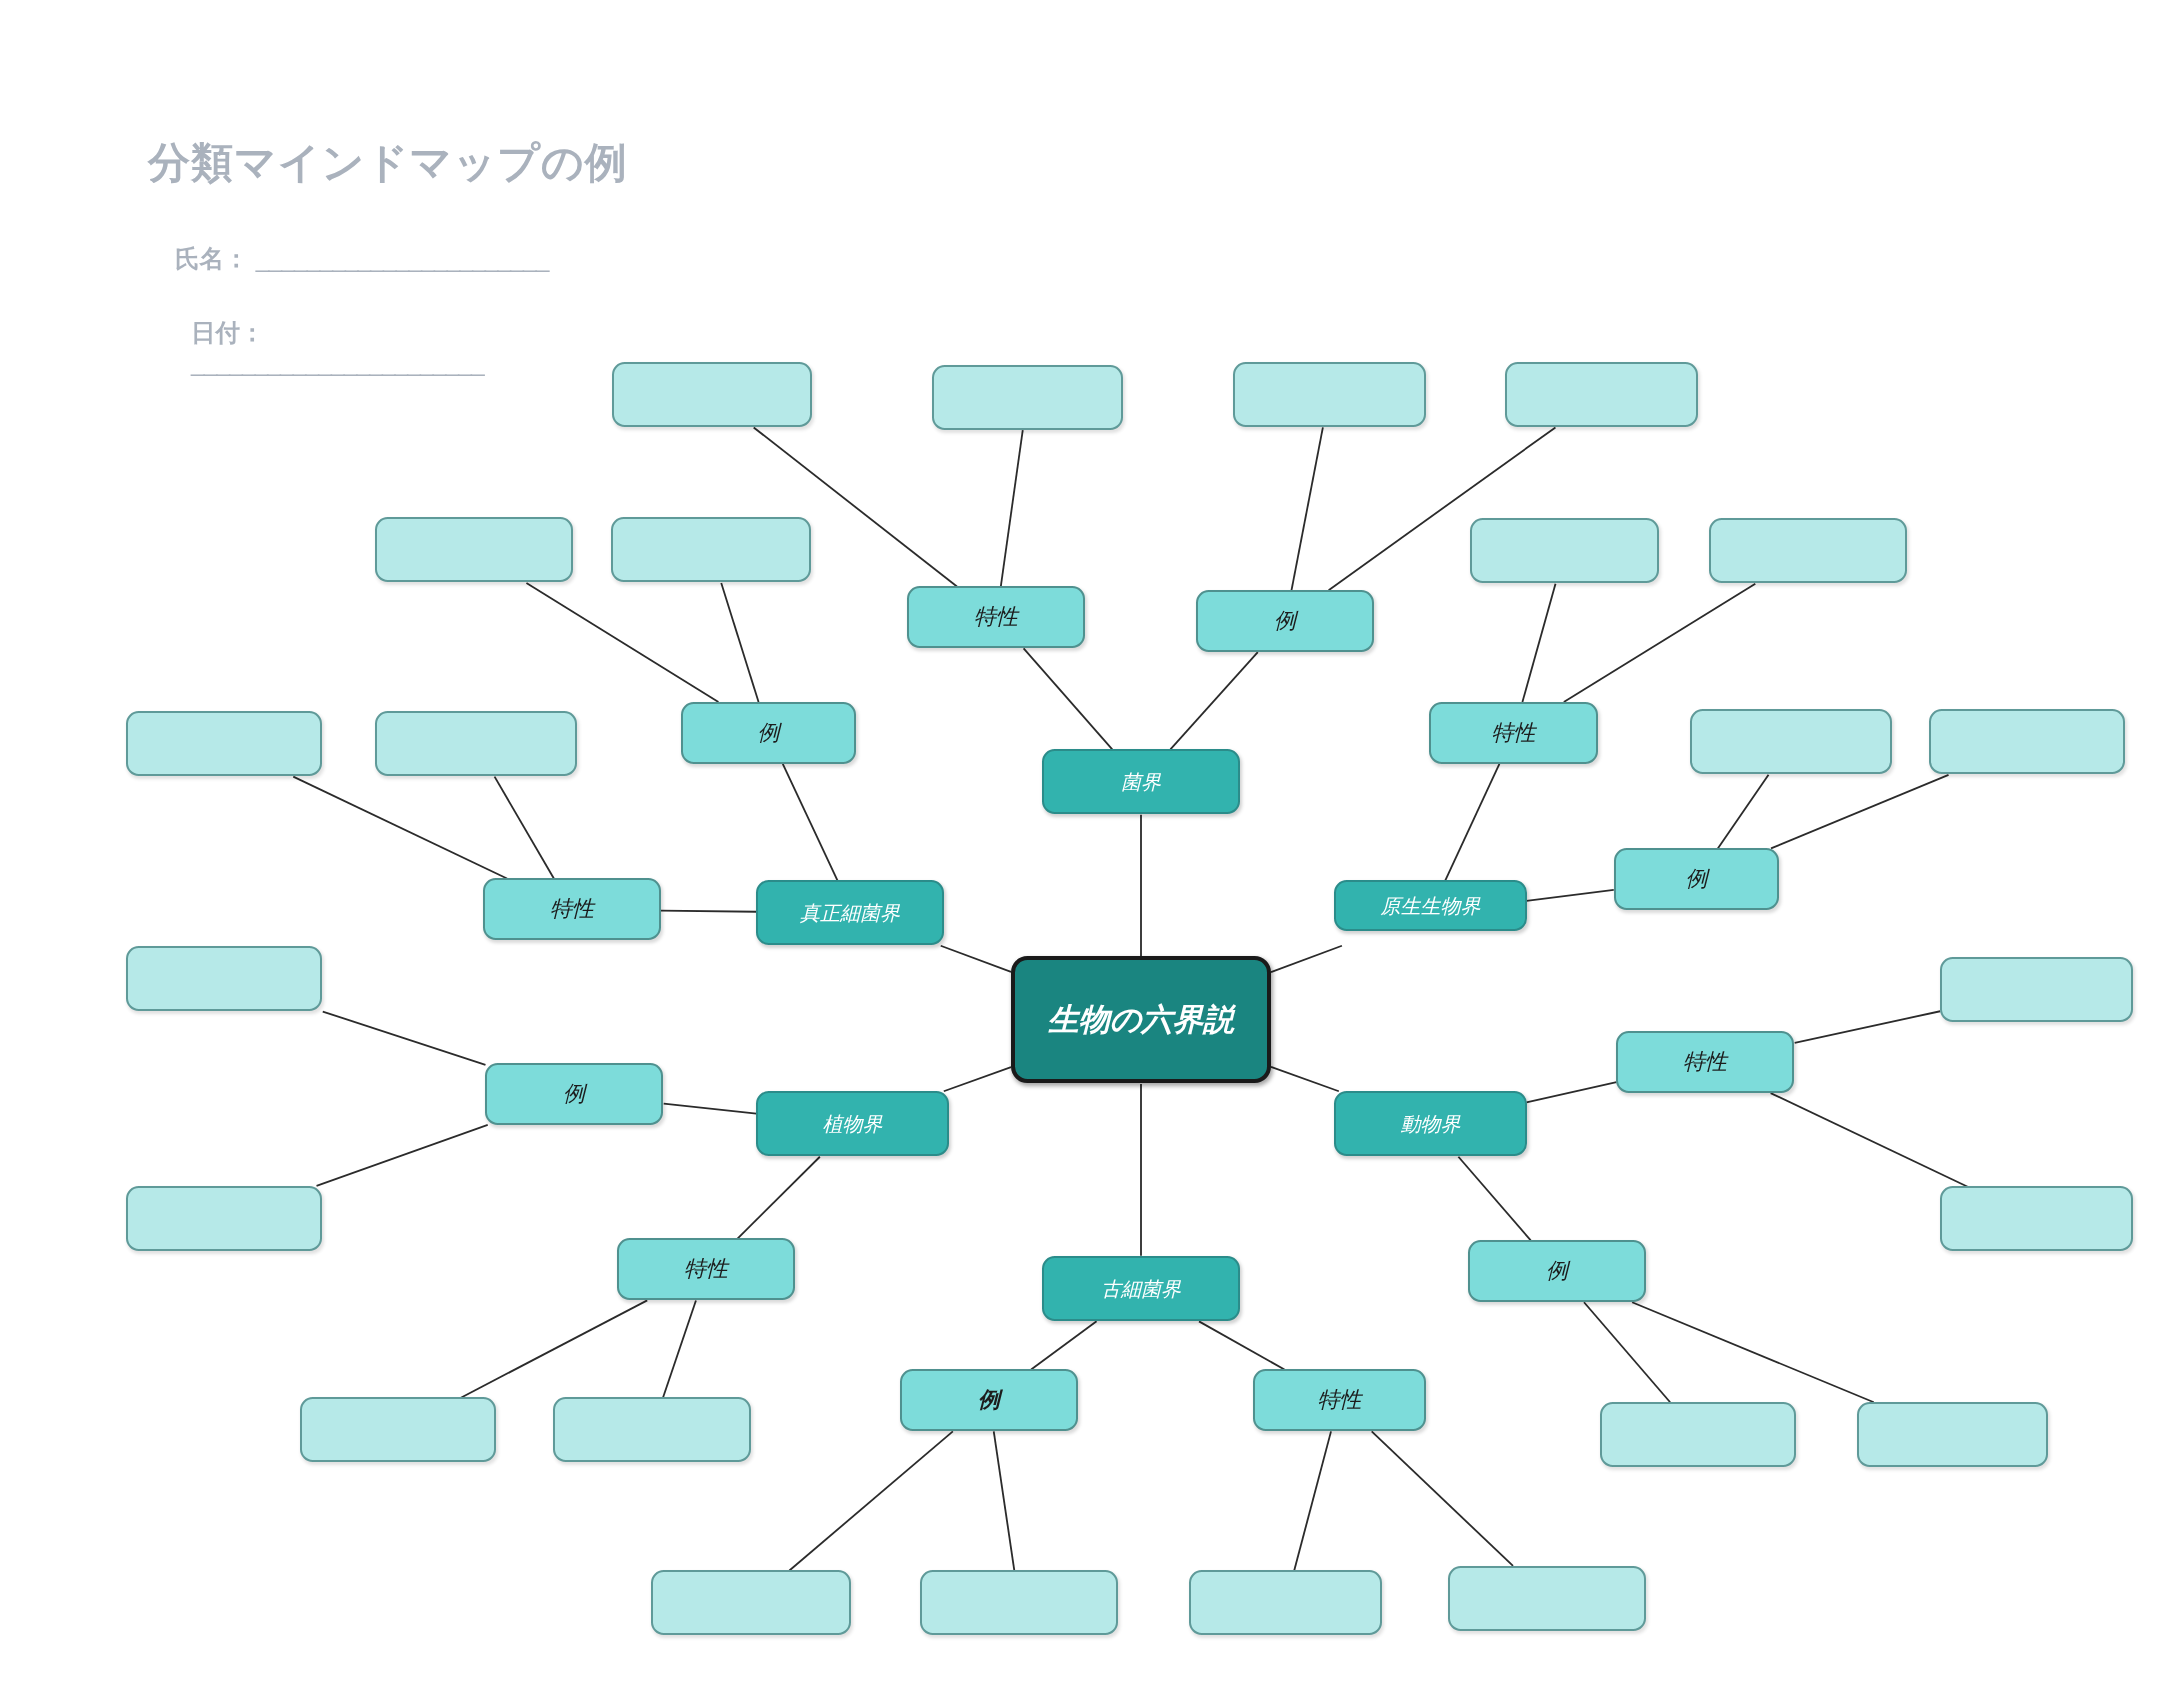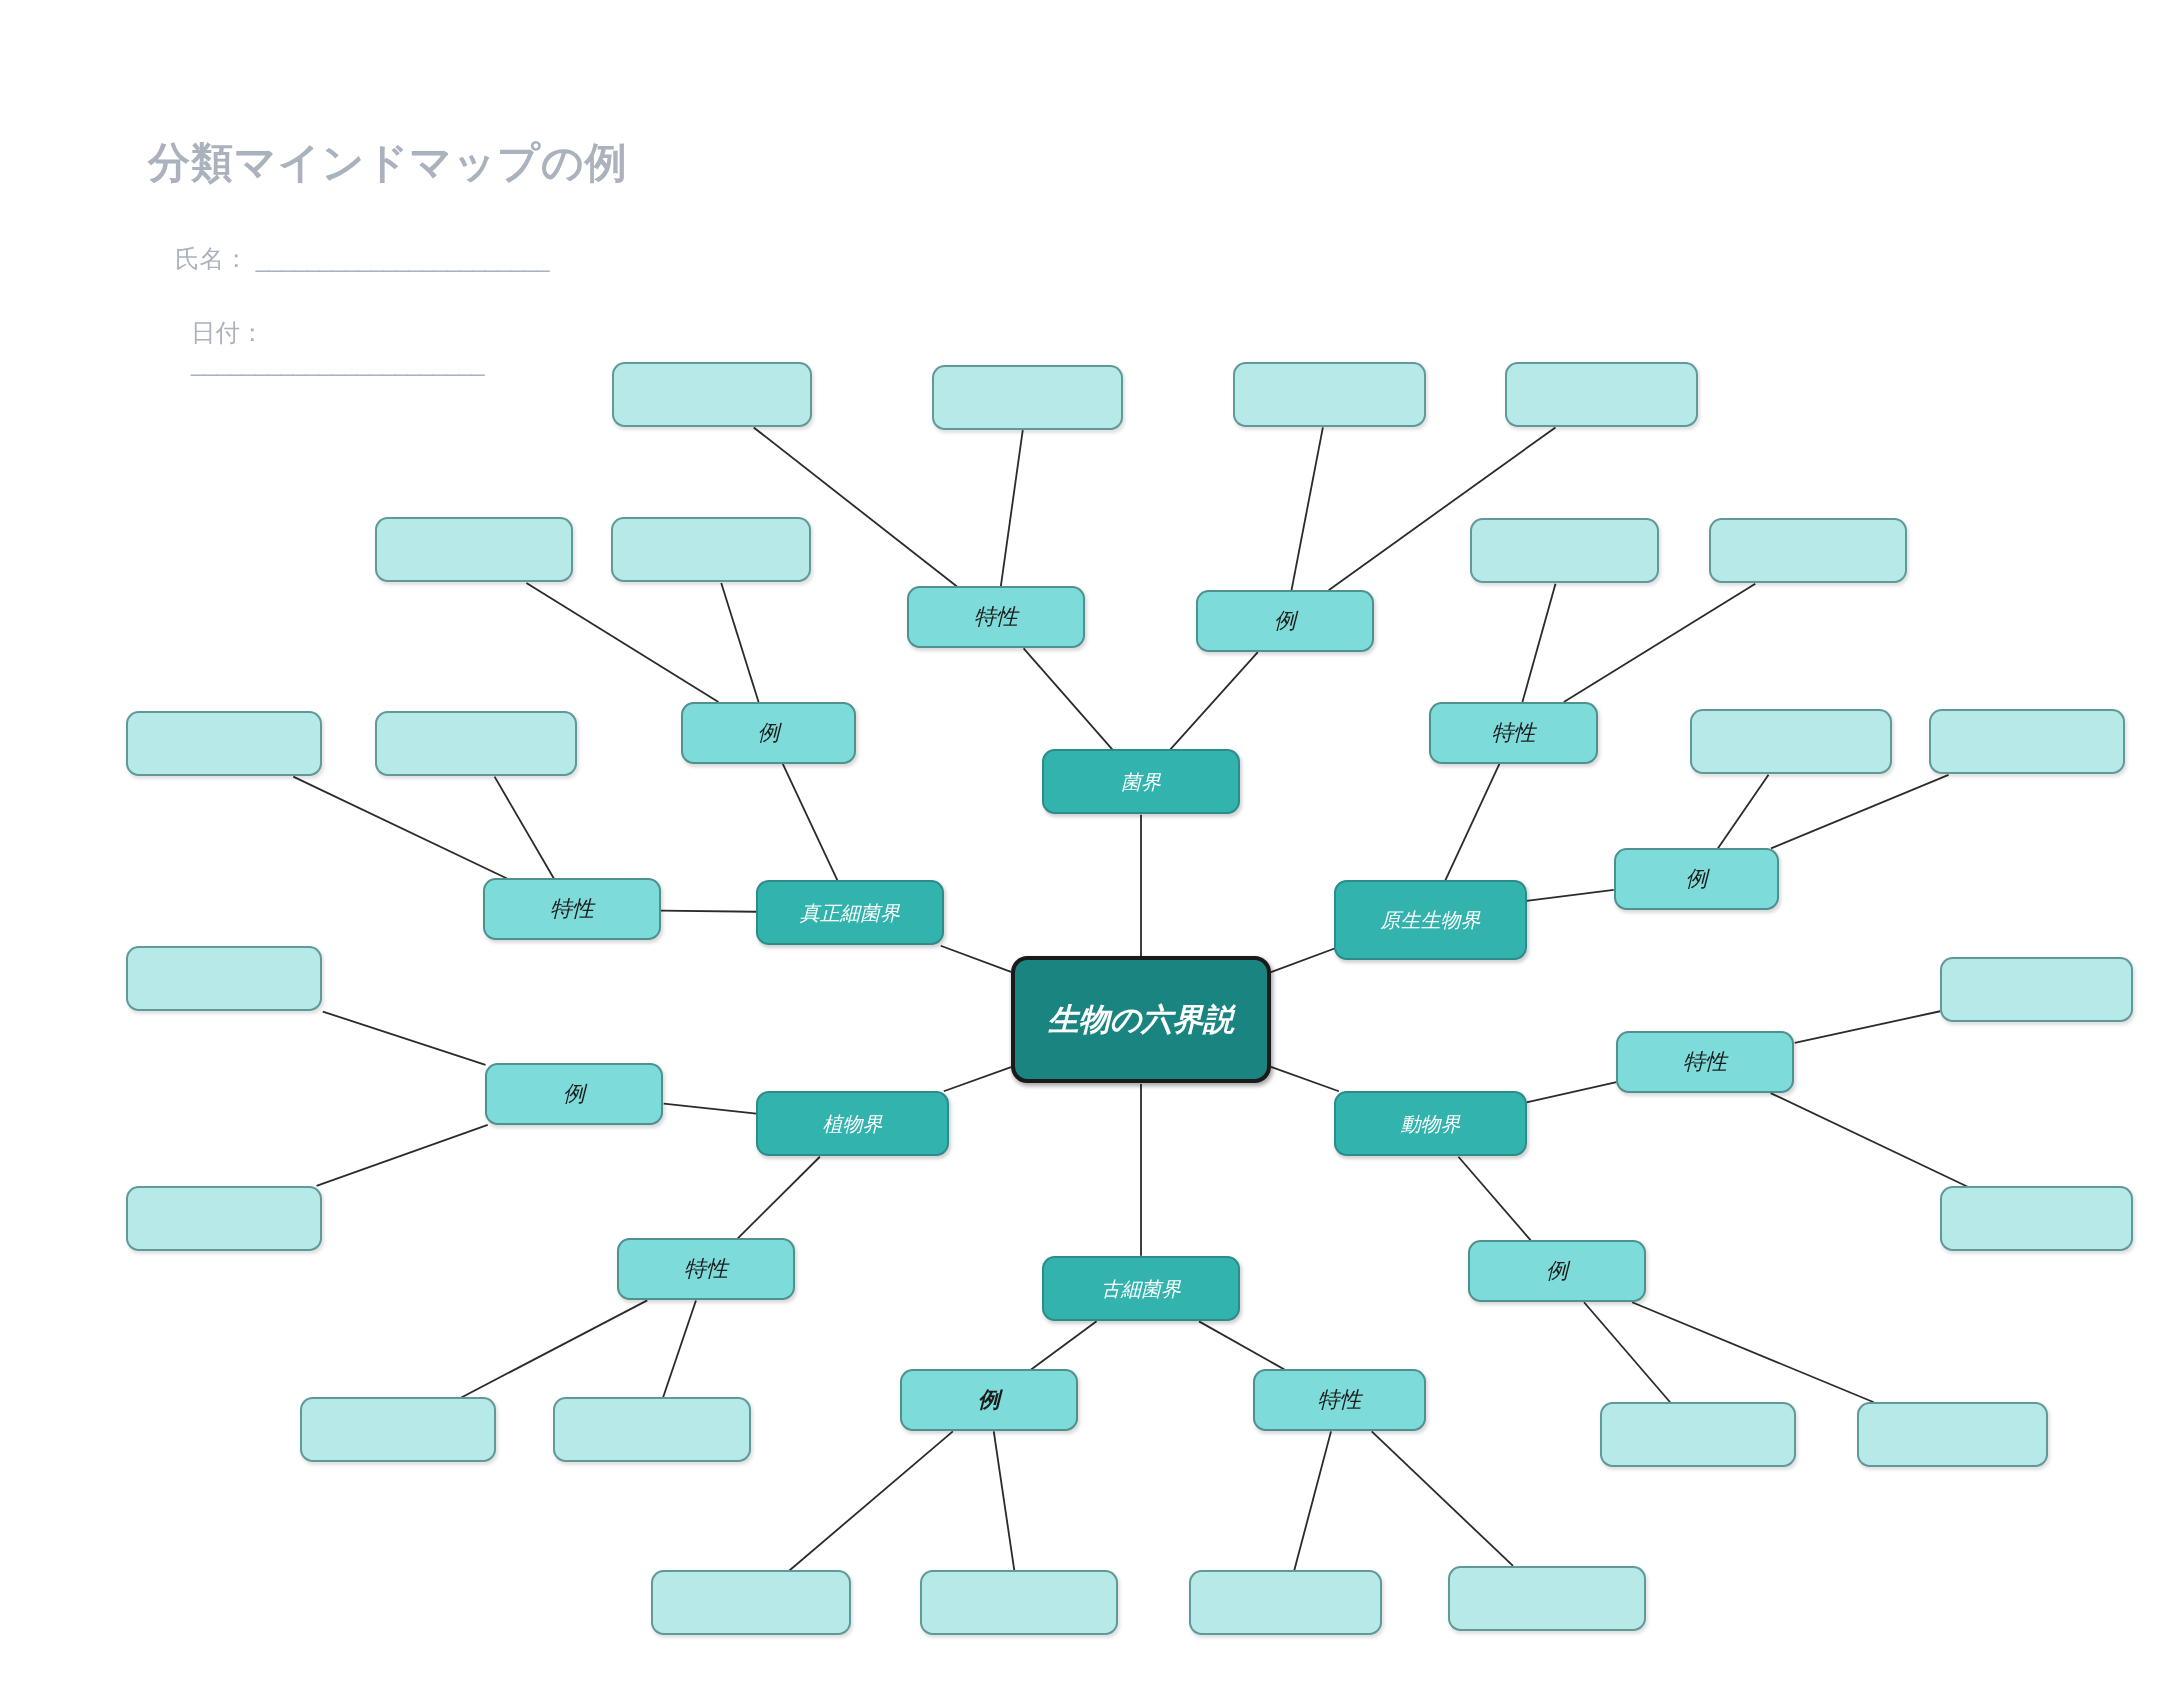--- a/index.html
+++ b/index.html
@@ -35,21 +35,21 @@
   .form-row {
     position: absolute;
     display: flex;
     align-items: baseline;
     white-space: nowrap;
     color: #aab2bd;
     font-size: 24.5px;
   }
   .form-row.name { left: 175px; top: 242px; }
   .form-row.date { left: 191px; top: 316px; flex-direction: column; }
-  .form-label { margin-right: 7.3px; }
+  .form-label { margin-right: 7.3px; font-weight: bold; }
   .form-blank {
     letter-spacing: -0.9px;
     font-size: 24.5px;
     color: #aab2bd;
   }
 
   
   #mindmap {
     position: absolute;
     left: 0; top: 0;
@@ -229,21 +229,21 @@
         </div>
         <div class="node branch" style="left: 483px; top: 878px; width: 178px; height: 62px;">
           <span>特性</span>
         </div>
         <div class="node branch" style="left: 681px; top: 702px; width: 175px; height: 62px;">
           <span>例</span>
         </div>
         <div class="node kingdom" style="left: 1042px; top: 749px; width: 198px; height: 65px;">
           <span>菌界</span>
         </div>
-        <div class="node kingdom" style="left: 1334px; top: 880px; width: 193px; height: 80px;">
+        <div class="node kingdom" style="left: 1334px; top: 880px; width: 193px; height: 51px;">
           <span>原生生物界</span>
         </div>
         <div class="node kingdom" style="left: 1334px; top: 1091px; width: 193px; height: 65px;">
           <span>動物界</span>
         </div>
         <div class="node kingdom" style="left: 1042px; top: 1256px; width: 198px; height: 65px;">
           <span>古細菌界</span>
         </div>
         <div class="node kingdom" style="left: 756px; top: 1091px; width: 193px; height: 65px;">
           <span>植物界</span>

